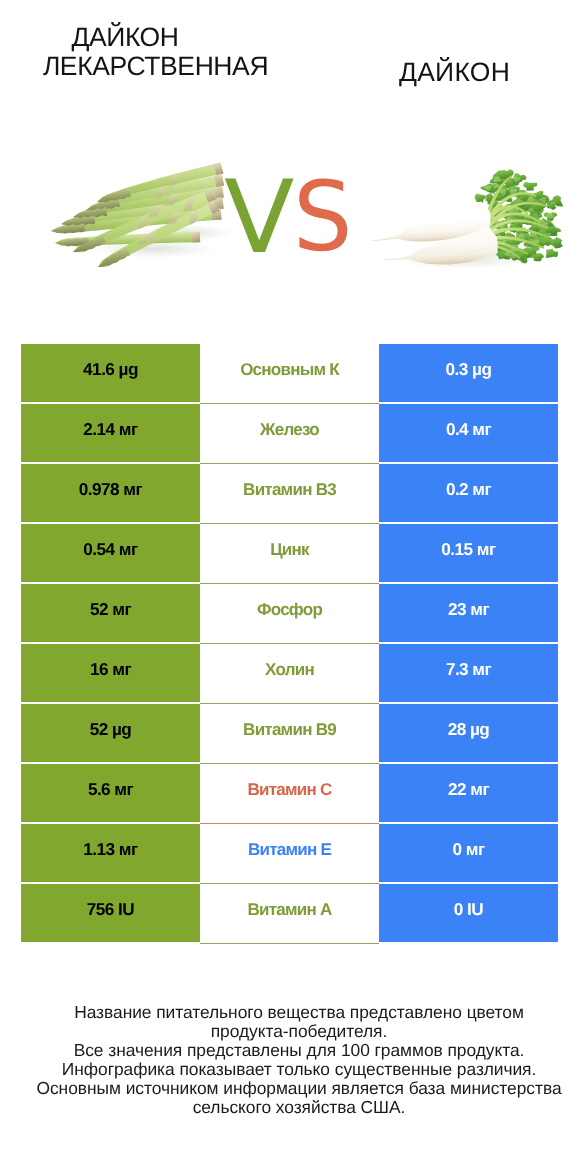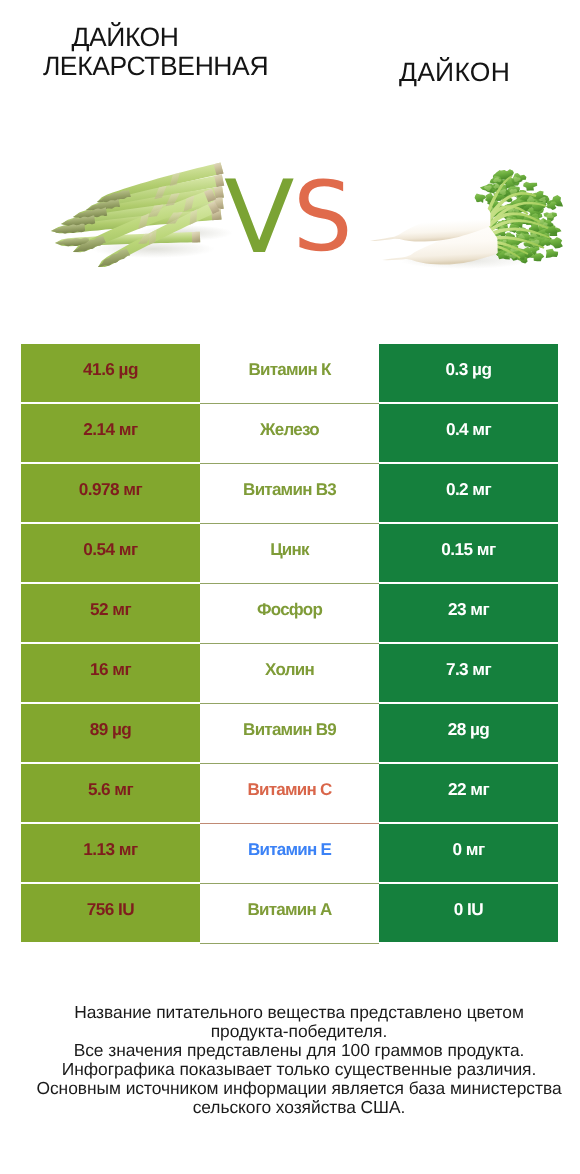--- a/index.html
+++ b/index.html
@@ -39,24 +39,24 @@
            font-family:"DejaVu Sans Condensed","DejaVu Sans", sans-serif;
            transform:scaleX(1.08); transform-origin:left top; }
 
   
   .table { position:absolute; left:21px; top:344px; width:537px; }
   .row { position:relative; height:58px; margin-bottom:2px; }
   .cell { position:absolute; top:0; height:58px; line-height:51px;
           text-align:center; font-size:17.2px; font-weight:700;
           letter-spacing:-0.55px;
           font-family:"Liberation Sans", sans-serif; }
-  .cell-left  { left:0;   width:179px; background:#82a72e; color:#7f1d1d; }
+  .cell-left  { left:0;   width:179px; background:#82a72e; color:#000000; }
   .cell-mid   { left:179px; width:179px; background:#ffffff; height:60px; line-height:50px;
                 border-bottom:1px solid #93a465; box-sizing:border-box; }
-  .cell-right { left:358px; width:179px; background:#15803d; color:#ffffff; }
+  .cell-right { left:358px; width:179px; background:#3b82f6; color:#ffffff; }
   .cell-mid .lbl { font-size:17px; font-weight:700; letter-spacing:-0.75px; }
 
   
   .footer { position:absolute; left:9px; top:1003px; width:580px; text-align:center;
             font-size:17.4px; line-height:19px; color:#1a1a1a; letter-spacing:-0.05px;
             font-family:"Liberation Sans", sans-serif; }
 </style>
 </head>
 <body>
 
@@ -379,21 +379,21 @@
 </svg>
     <div class="vs">
       <span class="v">V</span>
         <span class="s">S</span>
     </div>
   </div>
 
   <div class="table" id="table">
       <div class="row">
         <div class="cell cell-left">41.6 µg</div>
-        <div class="cell cell-mid" style="border-bottom-color: rgb(147, 164, 101);"><span class="lbl" style="color: rgb(127, 156, 56);">Витамин К</span></div>
+        <div class="cell cell-mid" style="border-bottom-color: rgb(147, 164, 101);"><span class="lbl" style="color: rgb(127, 156, 56);">Основным К</span></div>
         <div class="cell cell-right">0.3 µg</div>
       </div>
       <div class="row">
         <div class="cell cell-left">2.14 мг</div>
         <div class="cell cell-mid" style="border-bottom-color: rgb(147, 164, 101);"><span class="lbl" style="color: rgb(127, 156, 56);">Железо</span></div>
         <div class="cell cell-right">0.4 мг</div>
       </div>
       <div class="row">
         <div class="cell cell-left">0.978 мг</div>
         <div class="cell cell-mid" style="border-bottom-color: rgb(147, 164, 101);"><span class="lbl" style="color: rgb(127, 156, 56);">Витамин B3</span></div>
@@ -408,21 +408,21 @@
         <div class="cell cell-left">52 мг</div>
         <div class="cell cell-mid" style="border-bottom-color: rgb(147, 164, 101);"><span class="lbl" style="color: rgb(127, 156, 56);">Фосфор</span></div>
         <div class="cell cell-right">23 мг</div>
       </div>
       <div class="row">
         <div class="cell cell-left">16 мг</div>
         <div class="cell cell-mid" style="border-bottom-color: rgb(147, 164, 101);"><span class="lbl" style="color: rgb(127, 156, 56);">Холин</span></div>
         <div class="cell cell-right">7.3 мг</div>
       </div>
       <div class="row">
-        <div class="cell cell-left">89 µg</div>
+        <div class="cell cell-left">52 µg</div>
         <div class="cell cell-mid" style="border-bottom-color: rgb(147, 164, 101);"><span class="lbl" style="color: rgb(127, 156, 56); margin-top: 34px;">Витамин B9</span></div>
         <div class="cell cell-right">28 µg</div>
       </div>
       <div class="row">
         <div class="cell cell-left">5.6 мг</div>
         <div class="cell cell-mid" style="border-bottom-color: rgb(192, 138, 116);"><span class="lbl" style="color: rgb(217, 102, 74);">Витамин C</span></div>
         <div class="cell cell-right">22 мг</div>
       </div>
       <div class="row">
         <div class="cell cell-left">1.13 мг</div>

